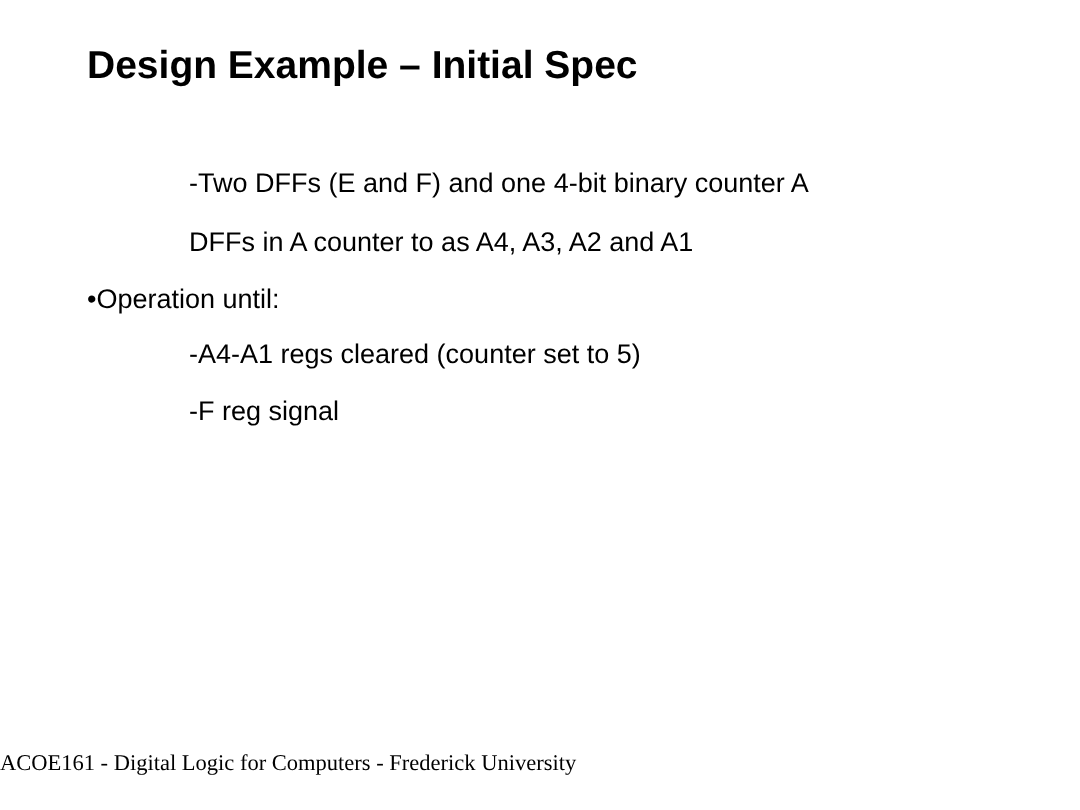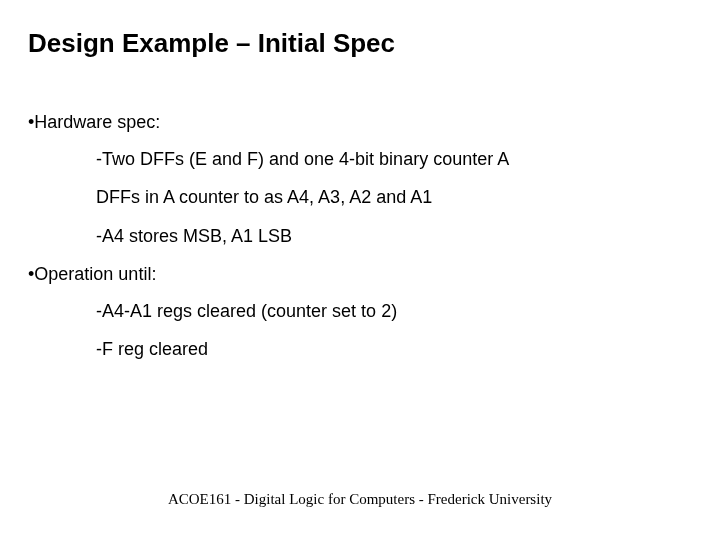--- a/index.html
+++ b/index.html
@@ -8,21 +8,21 @@
     width: 720px;
     height: 540px;
     background: #ffffff;
     font-family: Arial, Helvetica, sans-serif;
     color: #000000;
   }
   .slide {
     box-sizing: border-box;
     width: 720px;
     height: 540px;
-    padding: 28px 40px 20px 28px;
+    padding: 28px 40px 20px 58px;
     position: relative;
   }
   .title {
     font-size: 26px;
     font-weight: bold;
     margin-bottom: 52px;
   }
   .body {
     font-size: 18px;
     line-height: 1.25;
@@ -31,48 +31,43 @@
     margin: 0 0 14px 0;
   }
   .lvl2 {
     margin: 0 0 16px 68px;
   }
   .lvl1 .bullet {
     display: inline-block;
   }
   .footer {
     position: absolute;
-    bottom: 32px;
+    bottom: 22px;
     left: 0;
     width: 720px;
-    text-align: center;
     font-family: "Times New Roman", Times, serif;
     font-size: 15px;
   }
 </style>
 </head>
 <body>
 
 <div class="slide">
 
   <div class="title">Design Example – Initial Spec</div>
 
   <div class="body">
 
-    <div class="lvl1">
-      <span class="bullet">•</span><span>Hardware spec:</span>
-    </div>
     <div class="lvl2">-Two DFFs (E and F) and one 4-bit binary counter A</div>
     <div class="lvl2">DFFs in A counter to as A4, A3, A2 and A1</div>
-    <div class="lvl2">-A4 stores MSB, A1 LSB</div>
 
     <div class="lvl1">
       <span class="bullet">•</span><span>Operation until:</span>
     </div>
-    <div class="lvl2">-A4-A1 regs cleared (counter set to 2)</div>
-    <div class="lvl2">-F reg cleared</div>
+    <div class="lvl2">-A4-A1 regs cleared (counter set to 5)</div>
+    <div class="lvl2">-F reg signal</div>
 
 
   </div>
 
   <div class="footer">ACOE161 - Digital Logic for Computers - Frederick University</div>
 
 </div>
 
 </body></html>

